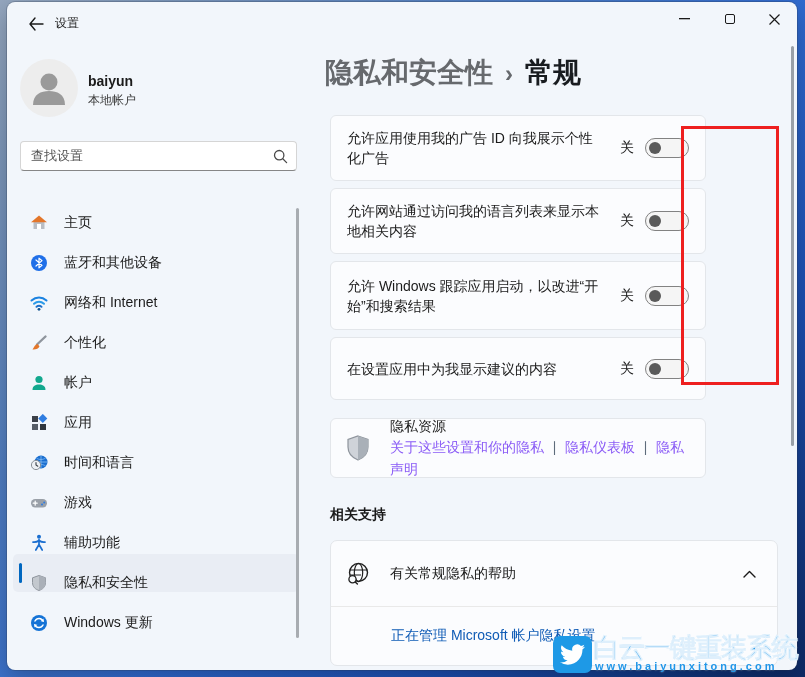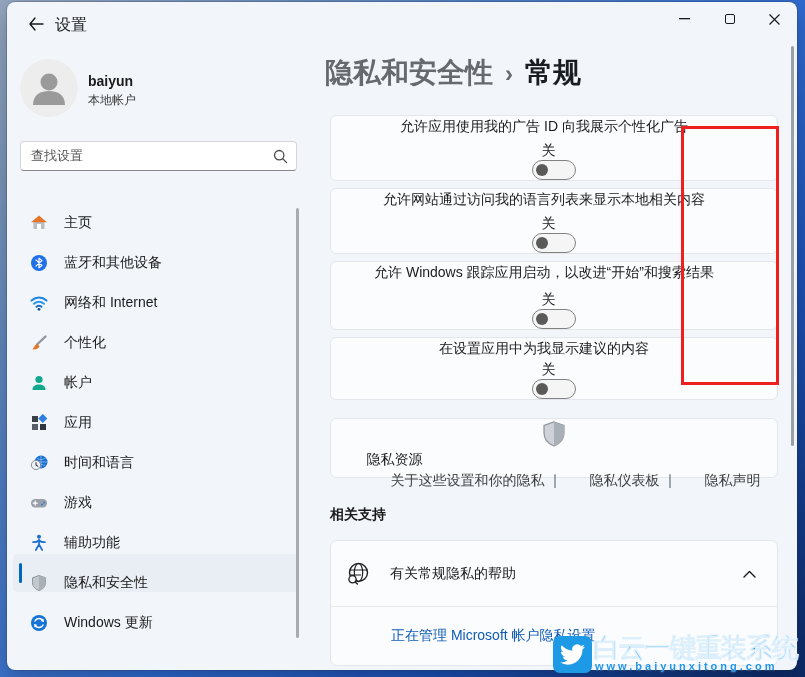--- a/index.html
+++ b/index.html
@@ -9,21 +9,21 @@
     background:linear-gradient(135deg,#95a7bf 0%,#7b96ba 12%,#507ec2 32%,#2f6ad0 55%,#1c4fb2 75%,#0d2a66 100%);
     position:relative; color:#1b1b1b;
   }
   .window {
     position:absolute; left:7px; top:2px; width:790px; height:668px;
     background:#f2f6fb; border-radius:8px; overflow:hidden;
     box-shadow:0 0 0 1px rgba(40,50,70,.25), 0 8px 24px rgba(0,0,0,.25);
   }
   
   .back-btn { position:absolute; left:14px; top:8px; width:30px; height:28px; display:flex; align-items:center; justify-content:center; border-radius:4px; }
-  .app-title { position:absolute; left:48px; top:13px; font-size:16px; }
+  .app-title { position:absolute; left:48px; top:13px; font-size:12px; }
   .win-controls { position:absolute; right:0; top:0; display:flex; }
   .ctrl { width:45px; height:34px; display:flex; align-items:center; justify-content:center; }
   .max-glyph { width:10px; height:10px; border:1.2px solid #1a1a1a; border-radius:2px; }
   
   .profile { position:absolute; left:13px; top:57px; width:290px; height:60px; }
   .avatar { position:absolute; left:0; top:0; width:58px; height:58px; border-radius:50%; background:#ededed; display:flex; align-items:center; justify-content:center; }
   .profile-name { position:absolute; left:68px; top:14px; font-size:14px; font-weight:700; }
   .profile-type { position:absolute; left:68px; top:33px; font-size:12px; color:#3a3a3a; }
   .searchbox { position:absolute; left:13px; top:139px; width:277px; height:30px; background:#ffffff; border:1px solid #d5d5d5; border-bottom:1px solid #868686; border-radius:4px; }
   .searchbox input { position:absolute; left:10px; top:1px; width:230px; height:24px; border:none; outline:none; font-size:13px; color:#1b1b1b; background:transparent; font-family:inherit; }
@@ -34,32 +34,32 @@
   .nav-item.selected { background:#e9edf4; }
   .nav-pill { position:absolute; left:6px; top:9px; width:3px; height:20px; border-radius:2px; background:#0067c0; }
   .nav-ic { width:18px; height:18px; margin-left:17px; display:flex; align-items:center; justify-content:center; }
   .nav-label { margin-left:16px; font-size:14px; }
   .side-scrollbar { position:absolute; left:289px; top:206px; width:3px; height:430px; background:#a8acb1; border-radius:2px; }
   
   .breadcrumb { position:absolute; left:318px; top:52px; font-size:28px; font-weight:600; line-height:38px; white-space:nowrap; }
   .bc-parent,.bc-sep { color:#66696d; }
   .bc-sep { margin:0 12px; font-size:24px; }
   .bc-current { color:#191c20; }
-  .card { position:absolute; left:323px; width:448px; background:#fbfcfe; border:1px solid #e3e6ea; border-radius:6px; display:flex; align-items:center; padding:0 16px;flex-direction:column; }
+  .card { position:absolute; left:323px; width:376px; background:#fbfcfe; border:1px solid #e3e6ea; border-radius:6px; display:flex; align-items:center; padding:0 16px; }
   .row-label { flex:1; font-size:14px; line-height:20px; padding-right:20px; }
   .row-state { font-size:14px; margin-right:11px; }
   .toggle { position:relative; width:44px; height:20px; border:1px solid #828282; border-radius:11px; background:#f5f5f5; flex:none; }
   .knob { position:absolute; left:3px; top:3px; width:12px; height:12px; border-radius:50%; background:#5a5a5a; }
   .red-box { position:absolute; left:674px; top:124px; width:98px; height:259px; border:3px solid #ee1f1f; z-index:6; pointer-events:none; }
   .icon-card { padding:0 14px; }
   .ic-col { width:26px; height:30px; flex:none; display:flex; align-items:center; justify-content:center; }
   .txt-col { margin-left:19px; }
   .res-title { font-size:14px; line-height:20px; }
   .res-links { font-size:14px; line-height:22px; color:#1557b0; }
-  .res-links .lnk { color:#404040; cursor:pointer;margin-left:24px; }
+  .res-links .lnk { color:#8b5cf6; cursor:pointer; }
   .res-links .sep { color:#5d6b7a; margin:0 7px; }
   .section-head { position:absolute; left:323px; top:504px; font-size:14px; font-weight:700; color:#191919; }
   .help-card { position:absolute; left:323px; top:538px; width:448px; height:126px; background:#fbfcfe; border:1px solid #e3e6ea; border-radius:7px; }
   .help-head { height:66px; display:flex; align-items:center; padding:0 14px; border-bottom:1px solid #e9e9e9; }
   .help-title { margin-left:19px; font-size:14px; flex:1; }
   .chev { width:16px; height:16px; display:flex; align-items:center; justify-content:center; margin-right:6px; }
   .help-link-row { height:58px; display:flex; align-items:center; padding-left:60px; }
   .help-link { font-size:14px; color:#0f5bb5; cursor:pointer; }
   .main-scrollbar { position:absolute; left:784px; top:44px; width:3px; height:400px; background:#99a0a8; border-radius:2px; }
   

